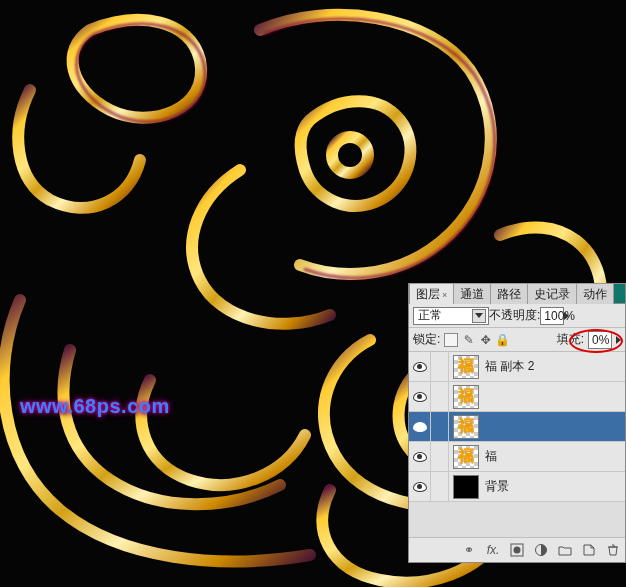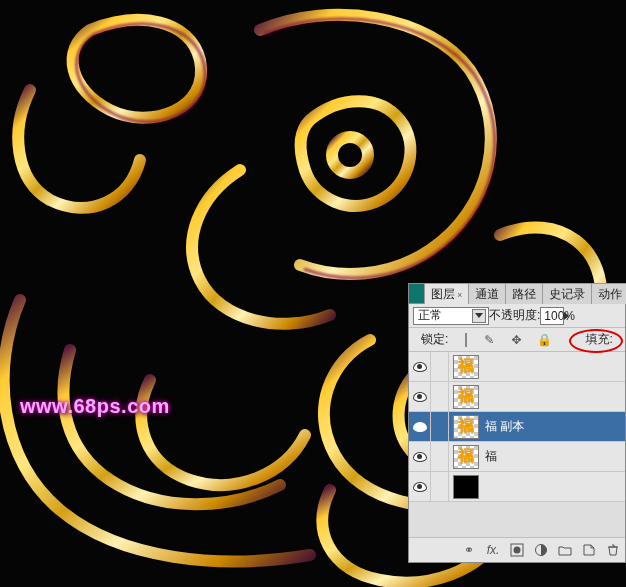--- a/index.html
+++ b/index.html
@@ -1,37 +1,37 @@
 <!DOCTYPE html>
 <html><head>
 <meta charset="utf-8">
 <style>
 * { margin: 0; padding: 0; box-sizing: border-box; font-family: "SimSun", "宋体", sans-serif; font-size: 12px; }
 body { width: 626px; height: 587px; background: #000; position: relative; overflow: hidden; }
 
 .canvas { position: absolute; inset: 0; background: #050505; }
 .artwork { position: absolute; inset: 0; }
 
-.watermark { position: absolute; left: 20px; top: 395px; color: #f0abfc; font-family: Arial, sans-serif; font-size: 20px; font-weight: bold; text-shadow: 0 0 3px #c0a, 0 0 6px #c0a, 2px 2px 4px rgba(0,0,0,.8); letter-spacing: .5px; }
+.watermark { position: absolute; left: 20px; top: 395px; color: #3b82f6; font-family: Arial, sans-serif; font-size: 20px; font-weight: bold; text-shadow: 0 0 3px #c0a, 0 0 6px #c0a, 2px 2px 4px rgba(0,0,0,.8); letter-spacing: .5px; }
 
 .panel { position: absolute; right: 0; top: 283px; width: 218px; background: #e6e6e6; border: 1px solid #8a8a8a; font-size: 12px; color: #222; }
 
-.tabs { display: flex; align-items: flex-end; height: 20px; background: #0f766e; border-bottom: 1px solid #8a8a8a; padding-left: 15px; gap: 0; }
+.tabs { display: flex; align-items: flex-end; height: 20px; background: #0f766e; border-bottom: 1px solid #8a8a8a; padding-left: 0; gap: 0; }
 .tab { padding: 2px 6px 1px; background: #d4d4d4; border: 1px solid #9a9a9a; border-bottom: none; margin-right: -1px; cursor: pointer; position: relative; top: 1px; white-space: nowrap; }
 .tab.active { background: #e6e6e6; z-index: 1; }
 .tab-close { font-size: 9px; margin-left: 2px; color: #666; }
 
 .options-row { display: flex; align-items: center; height: 24px; padding: 0 4px; gap: 0; border-bottom: 1px solid #bfbfbf; }
 .select { display: inline-flex; align-items: center; height: 18px; background: #fff; border: 1px solid #7a7a7a; padding: 0 2px 0 4px; min-width: 76px; justify-content: space-between; }
 .select .sel-btn { width: 14px; height: 14px; background: #e0e0e0; border: 1px solid #7a7a7a; display: flex; align-items: center; justify-content: center; }
 .inp { height: 18px; width: 24px; background: #fff; border: 1px solid #7a7a7a; padding: 0 3px; text-align: left; display: inline-flex; align-items: center; }
 .lbl { white-space: nowrap; }
 .ring { position: absolute; width: 54px; height: 24px; border: 2px solid #d00; border-radius: 50%; right: 2px; margin-top: -23px; pointer-events: none; }
 
-.lock-row { display: flex; align-items: center; height: 24px; padding: 0 12px; gap: 17px; border-bottom: 1px solid #bfbfbf; }
+.lock-row { display: flex; align-items: center; height: 24px; padding: 0 4px; gap: 4px; border-bottom: 1px solid #bfbfbf; }
 .lockbox { width: 14px; height: 14px; background: #f4f4f4; border: 1px solid #888; }
 .lock-ico { width: 13px; height: 13px; display: inline-flex; align-items: center; justify-content: center; color: #555; }
 
 .layers { background: #e6e6e6; }
 .layer { display: flex; align-items: center; height: 30px; border-bottom: 1px solid #c8c8c8; }
 .layer.selected { background: #3b6ea5; color: #fff; }
 .eye { width: 22px; height: 30px; border-right: 1px solid #c8c8c8; display: flex; align-items: center; justify-content: center; }
 .eye-icon { width: 14px; height: 10px; border: 1px solid #333; border-radius: 50% 50% 50% 50% / 60% 60% 40% 40%; position: relative; background: #fff; }
 .eye-icon::after { content: ""; position: absolute; width: 5px; height: 5px; background: #333; border-radius: 50%; left: 3px; top: 1px; }
 .layer.selected .eye-icon { border-color: #fff; }
@@ -135,56 +135,57 @@
 
   <div class="layers">
     <div class="layer">
       <div class="eye">
           <span class="eye-icon"></span>
         </div>
       <div class="linkcol"></div>
       <div class="thumb checker">
           <span class="glyph">福</span>
         </div>
+      <div class="lname">福 副本 2</div>
     </div>
     <div class="layer">
       <div class="eye">
           <span class="eye-icon"></span>
         </div>
       <div class="linkcol"></div>
       <div class="thumb checker">
           <span class="glyph">福</span>
         </div>
     </div>
     <div class="layer selected">
       <div class="eye">
           <span class="eye-icon"></span>
         </div>
       <div class="linkcol"></div>
       <div class="thumb checker">
           <span class="glyph">福</span>
         </div>
-      <div class="lname">福 副本</div>
     </div>
     <div class="layer">
       <div class="eye">
           <span class="eye-icon"></span>
         </div>
       <div class="linkcol"></div>
       <div class="thumb checker">
           <span class="glyph">福</span>
         </div>
       <div class="lname">福</div>
     </div>
     <div class="layer">
       <div class="eye">
           <span class="eye-icon"></span>
         </div>
       <div class="linkcol"></div>
       <div class="thumb solid"></div>
+      <div class="lname">背景</div>
     </div>
   </div>
 
   <div class="spacer"></div>
 
   <div class="footer">
     <span class="fico">⚭</span>
     <span class="fico" style="font-style:italic;font-family:Liberation Sans, sans-serif">fx.</span>
     <span class="fico">
         <svg viewBox="0 0 14 14">

